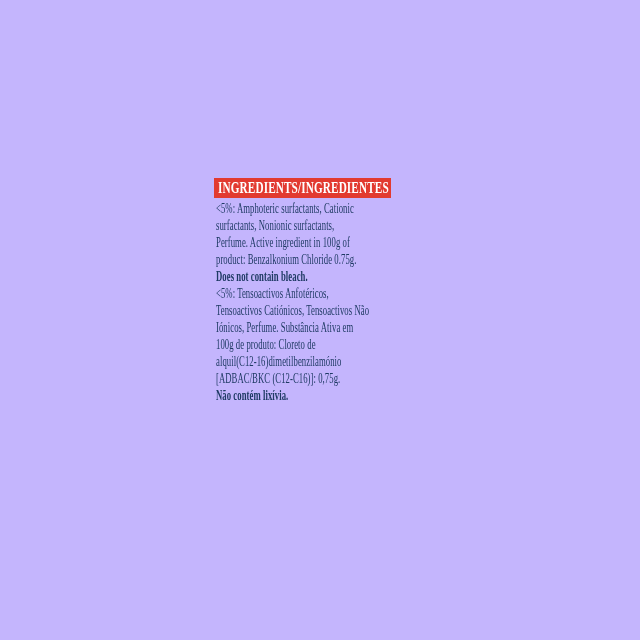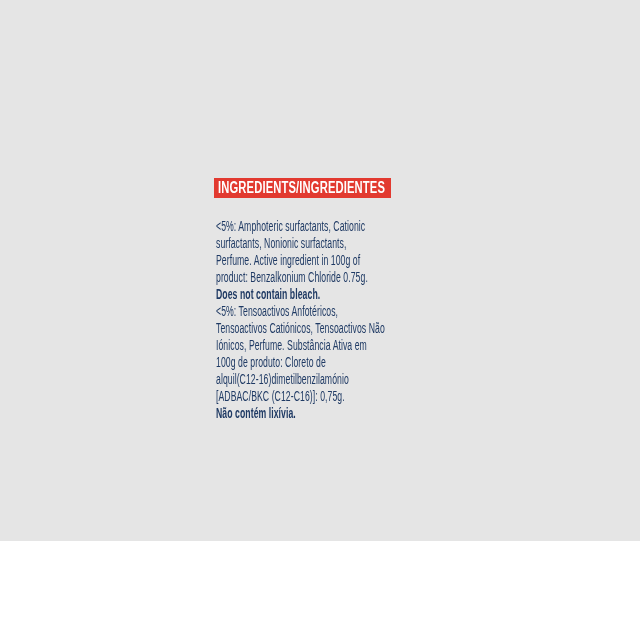--- a/index.html
+++ b/index.html
@@ -4,22 +4,23 @@
 <style>
   * { margin: 0; padding: 0; box-sizing: border-box; }
   html, body {
     width: 640px; height: 640px;
     background: #ffffff;
     font-family: "Liberation Sans", sans-serif;
     overflow: hidden;
   }
   .canvas {
     position: relative;
-    width: 640px; height: 541px;
-    background: #e5e5e5;
+    width: 640px; height: 640px;
+    background: #c4b5fd;
+    font-family: Liberation Serif, serif;
   }
   .label {
     position: absolute;
     left: 214px;
     top: 178px;
     width: 210px;
   }
   .banner {
     background: #E23A30;
     width: 177px;
@@ -31,21 +32,21 @@
   .banner-text {
     color: #ffffff;
     font-weight: 700;
     font-size: 16px;
     white-space: nowrap;
     transform: scaleX(0.70);
     transform-origin: 0 50%;
     letter-spacing: 0.2px;
   }
   .body-text {
-    margin-top: 20px;
+    margin-top: 2px;
     padding-left: 2px;
     color: #1F3A64;
   }
   .line {
     font-size: 14px;
     line-height: 17px;
     height: 17px;
     font-weight: 400;
     white-space: nowrap;
     transform: scaleX(0.62);

